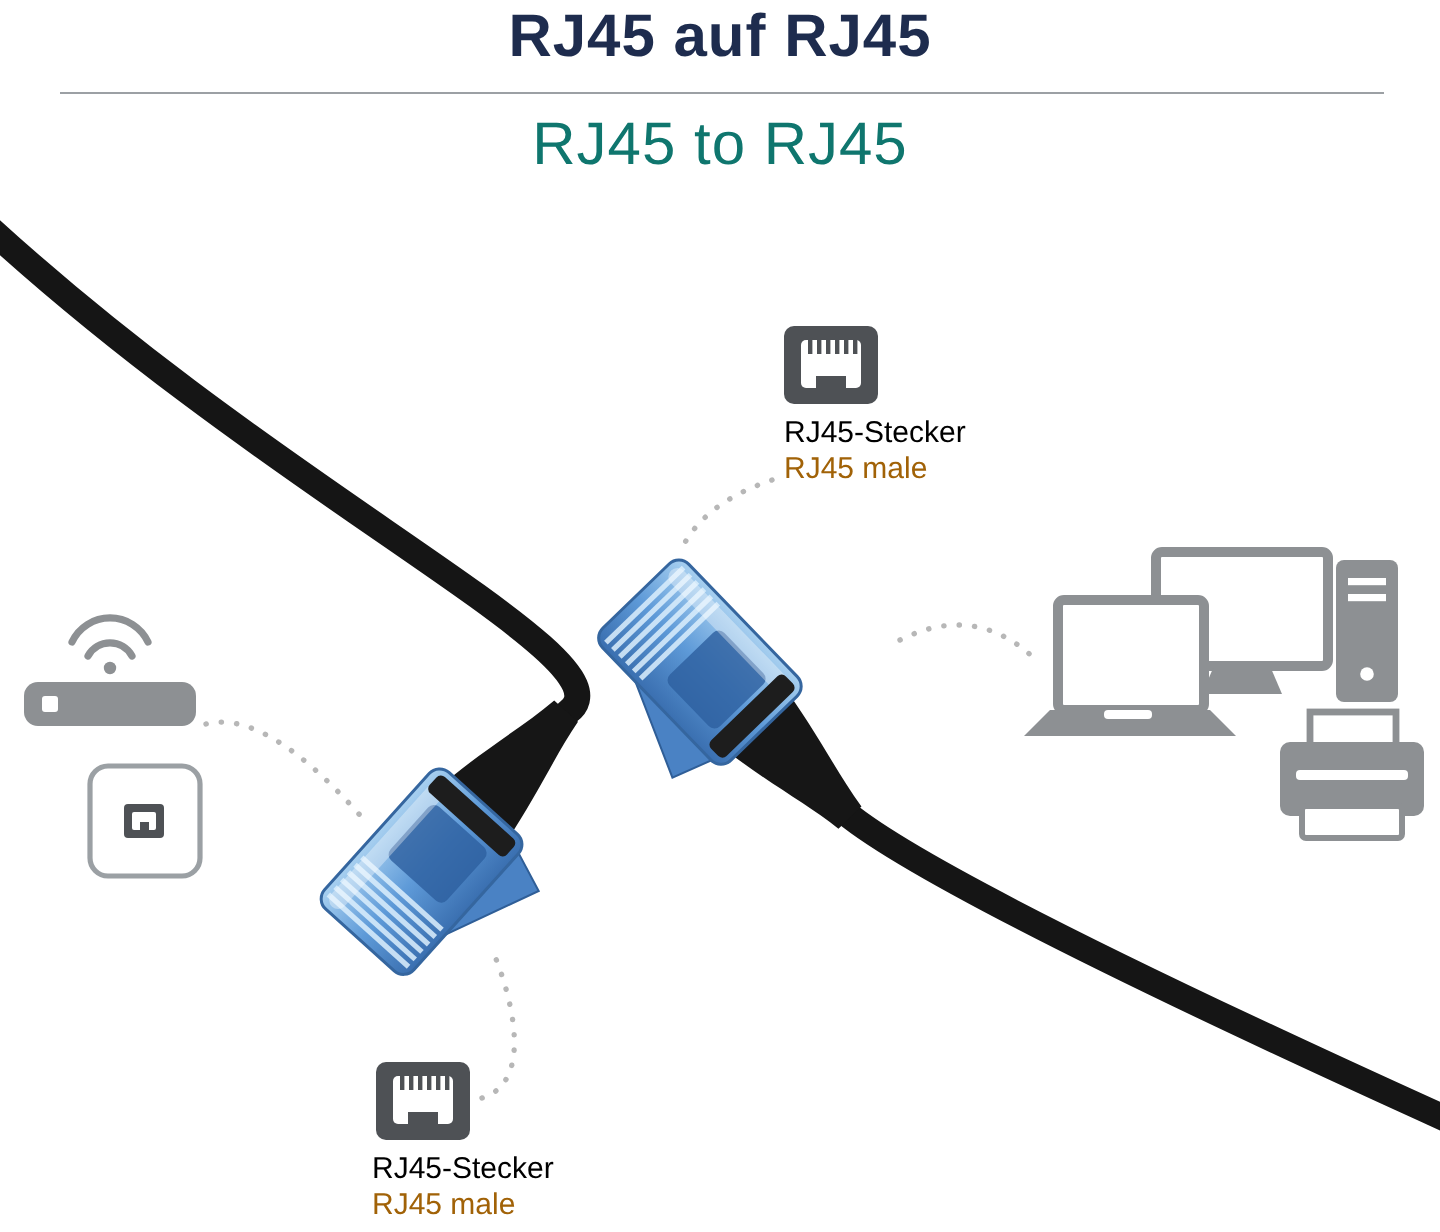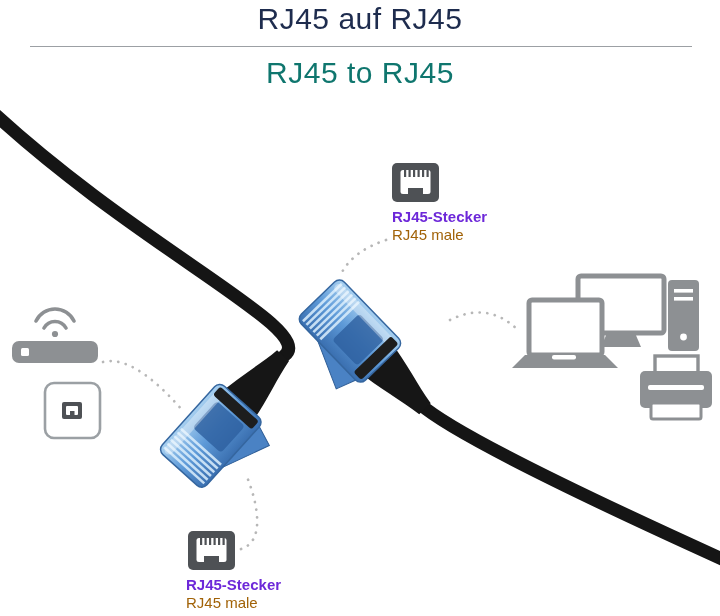--- a/index.html
+++ b/index.html
@@ -6,36 +6,36 @@
   .page{
     position:relative;
     width:720px;height:616px;
     overflow:hidden;
     background:#ffffff;
     font-family:"Liberation Sans", sans-serif;
   }
   .title{
     position:absolute;top:2px;left:0;width:100%;
     margin:0;text-align:center;
-    font-size:30px;font-weight:normal;color:#1e2c4e;
+    font-size:30px;font-weight:bold;color:#1e2c4e;
     letter-spacing:0.5px;
   }
   .divider{
     position:absolute;top:46px;left:30px;width:662px;height:1px;
     background:#9ca0a4;
   }
   .subtitle{
     position:absolute;top:56px;left:0;width:100%;
     margin:0;text-align:center;
     font-size:30px;font-weight:normal;color:#0f766e;
     letter-spacing:0.5px;
   }
   .illustration{position:absolute;top:0;left:0;}
   .anno{position:absolute;font-size:15px;line-height:18px;white-space:nowrap;}
-  .anno-title{font-weight:bold;color:#6d28d9;}
+  .anno-title{font-weight:normal;color:#000000;}
   .anno-sub{color:#a16207;}
 </style>
 </head>
 <body>
 
 <div class="page">
 
   <h1 class="title">RJ45 auf RJ45</h1>
   <div class="divider"></div>
   <h2 class="subtitle">RJ45 to RJ45</h2>

